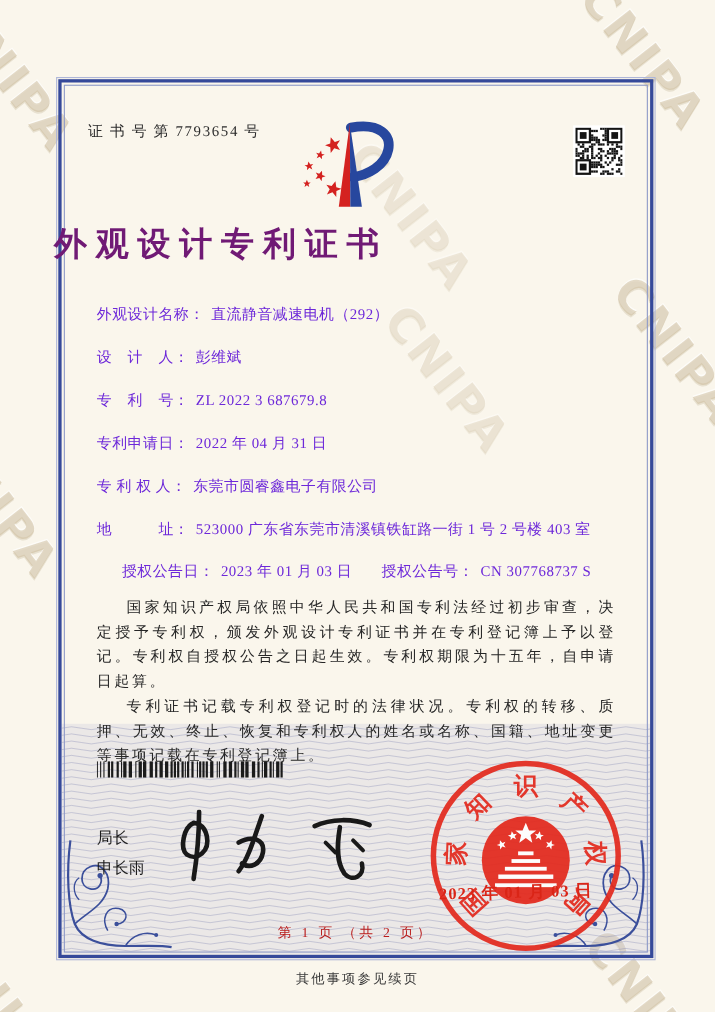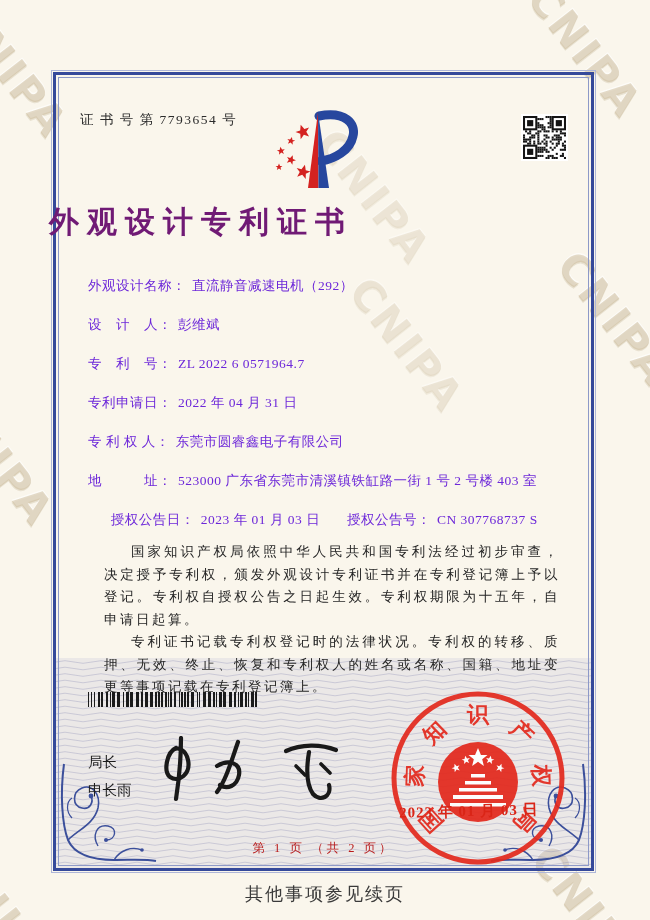--- a/index.html
+++ b/index.html
@@ -48,40 +48,40 @@
   .fields { left:88px; top:277px; width:475px; font-size:13.5px; color:#6d28d9; }
   .field-row { height:39px; letter-spacing:0.5px; white-space:nowrap; }
   .field-label { display:inline-block; }
   .field-value { display:inline-block; margin-left:6px; }
   .grant-col1 { display:inline-block; width:255px;text-align:center; }
   .paras {
     left:88px; top:541px; width:472px;
     font-size:13.5px; line-height:22.5px; color:#262626;
     text-align:justify; letter-spacing:2.5px;
   }
-  .paras p { text-indent:2em;margin-left:16px; }
+  .paras p { text-indent:2em; }
   .barcode-svg { left:88px; top:692px; z-index:3; }
   .signer {
     left:88px; top:748px; font-family:Liberation Serif, serif;
     font-size:14.5px; line-height:28px; color:#1c1c1c; z-index:3;
   }
   .signature-svg { left:150px; top:736px; z-index:3; }
   .seal-svg { left:388px; top:688px; z-index:4; opacity:0.93; }
   .seal-date {
     left:399px; top:802px; z-index:5;
     font-size:15px; font-weight:bold; color:#da2517; letter-spacing:1px;
     transform:rotate(-1.5deg); white-space:nowrap;
   }
   .page-info {
     left:53px; top:840px; width:541px; text-align:center;
     font-size:12.5px; letter-spacing:3px; color:#b91c1c; z-index:3;
   }
   .continuation {
     left:0; top:882px; width:650px; text-align:center;
-    font-size:18px; letter-spacing:2px; color:#3a3a3a; z-index:3;
+    font-size:12px; letter-spacing:2px; color:#3a3a3a; z-index:3;
   }
   .flourish { position:absolute; z-index:3; }
   svg { display:block; }
 </style>
 </head>
 <body>
 
 <div class="watermark" style="left:-18px; top:-6px;">CNIPA</div>
 <div class="watermark" style="left:556px; top:-26px;">CNIPA</div>
 <div class="watermark" style="left:345px; top:120px; opacity:.55;">CNIPA</div>
@@ -329,21 +329,21 @@
 <div class="abs title">外观设计专利证书</div>
 
 <div class="abs fields">
   <div class="field-row">
     <span class="field-label">外观设计名称：</span><span class="field-value">直流静音减速电机（292）</span>
   </div>
   <div class="field-row">
     <span class="field-label">设　计　人：</span><span class="field-value">彭维斌</span>
   </div>
   <div class="field-row">
-    <span class="field-label">专　利　号：</span><span class="field-value">ZL 2022 6 0571964.7</span>
+    <span class="field-label">专　利　号：</span><span class="field-value">ZL 2022 3 687679.8</span>
   </div>
   <div class="field-row">
     <span class="field-label">专利申请日：</span><span class="field-value">2022 年 04 月 31 日</span>
   </div>
   <div class="field-row">
     <span class="field-label">专 利 权 人：</span><span class="field-value">东莞市圆睿鑫电子有限公司</span>
   </div>
   <div class="field-row">
     <span class="field-label">地　　　址：</span><span class="field-value">523000 广东省东莞市清溪镇铁缸路一街 1 号 2 号楼 403 室</span>
   </div>

